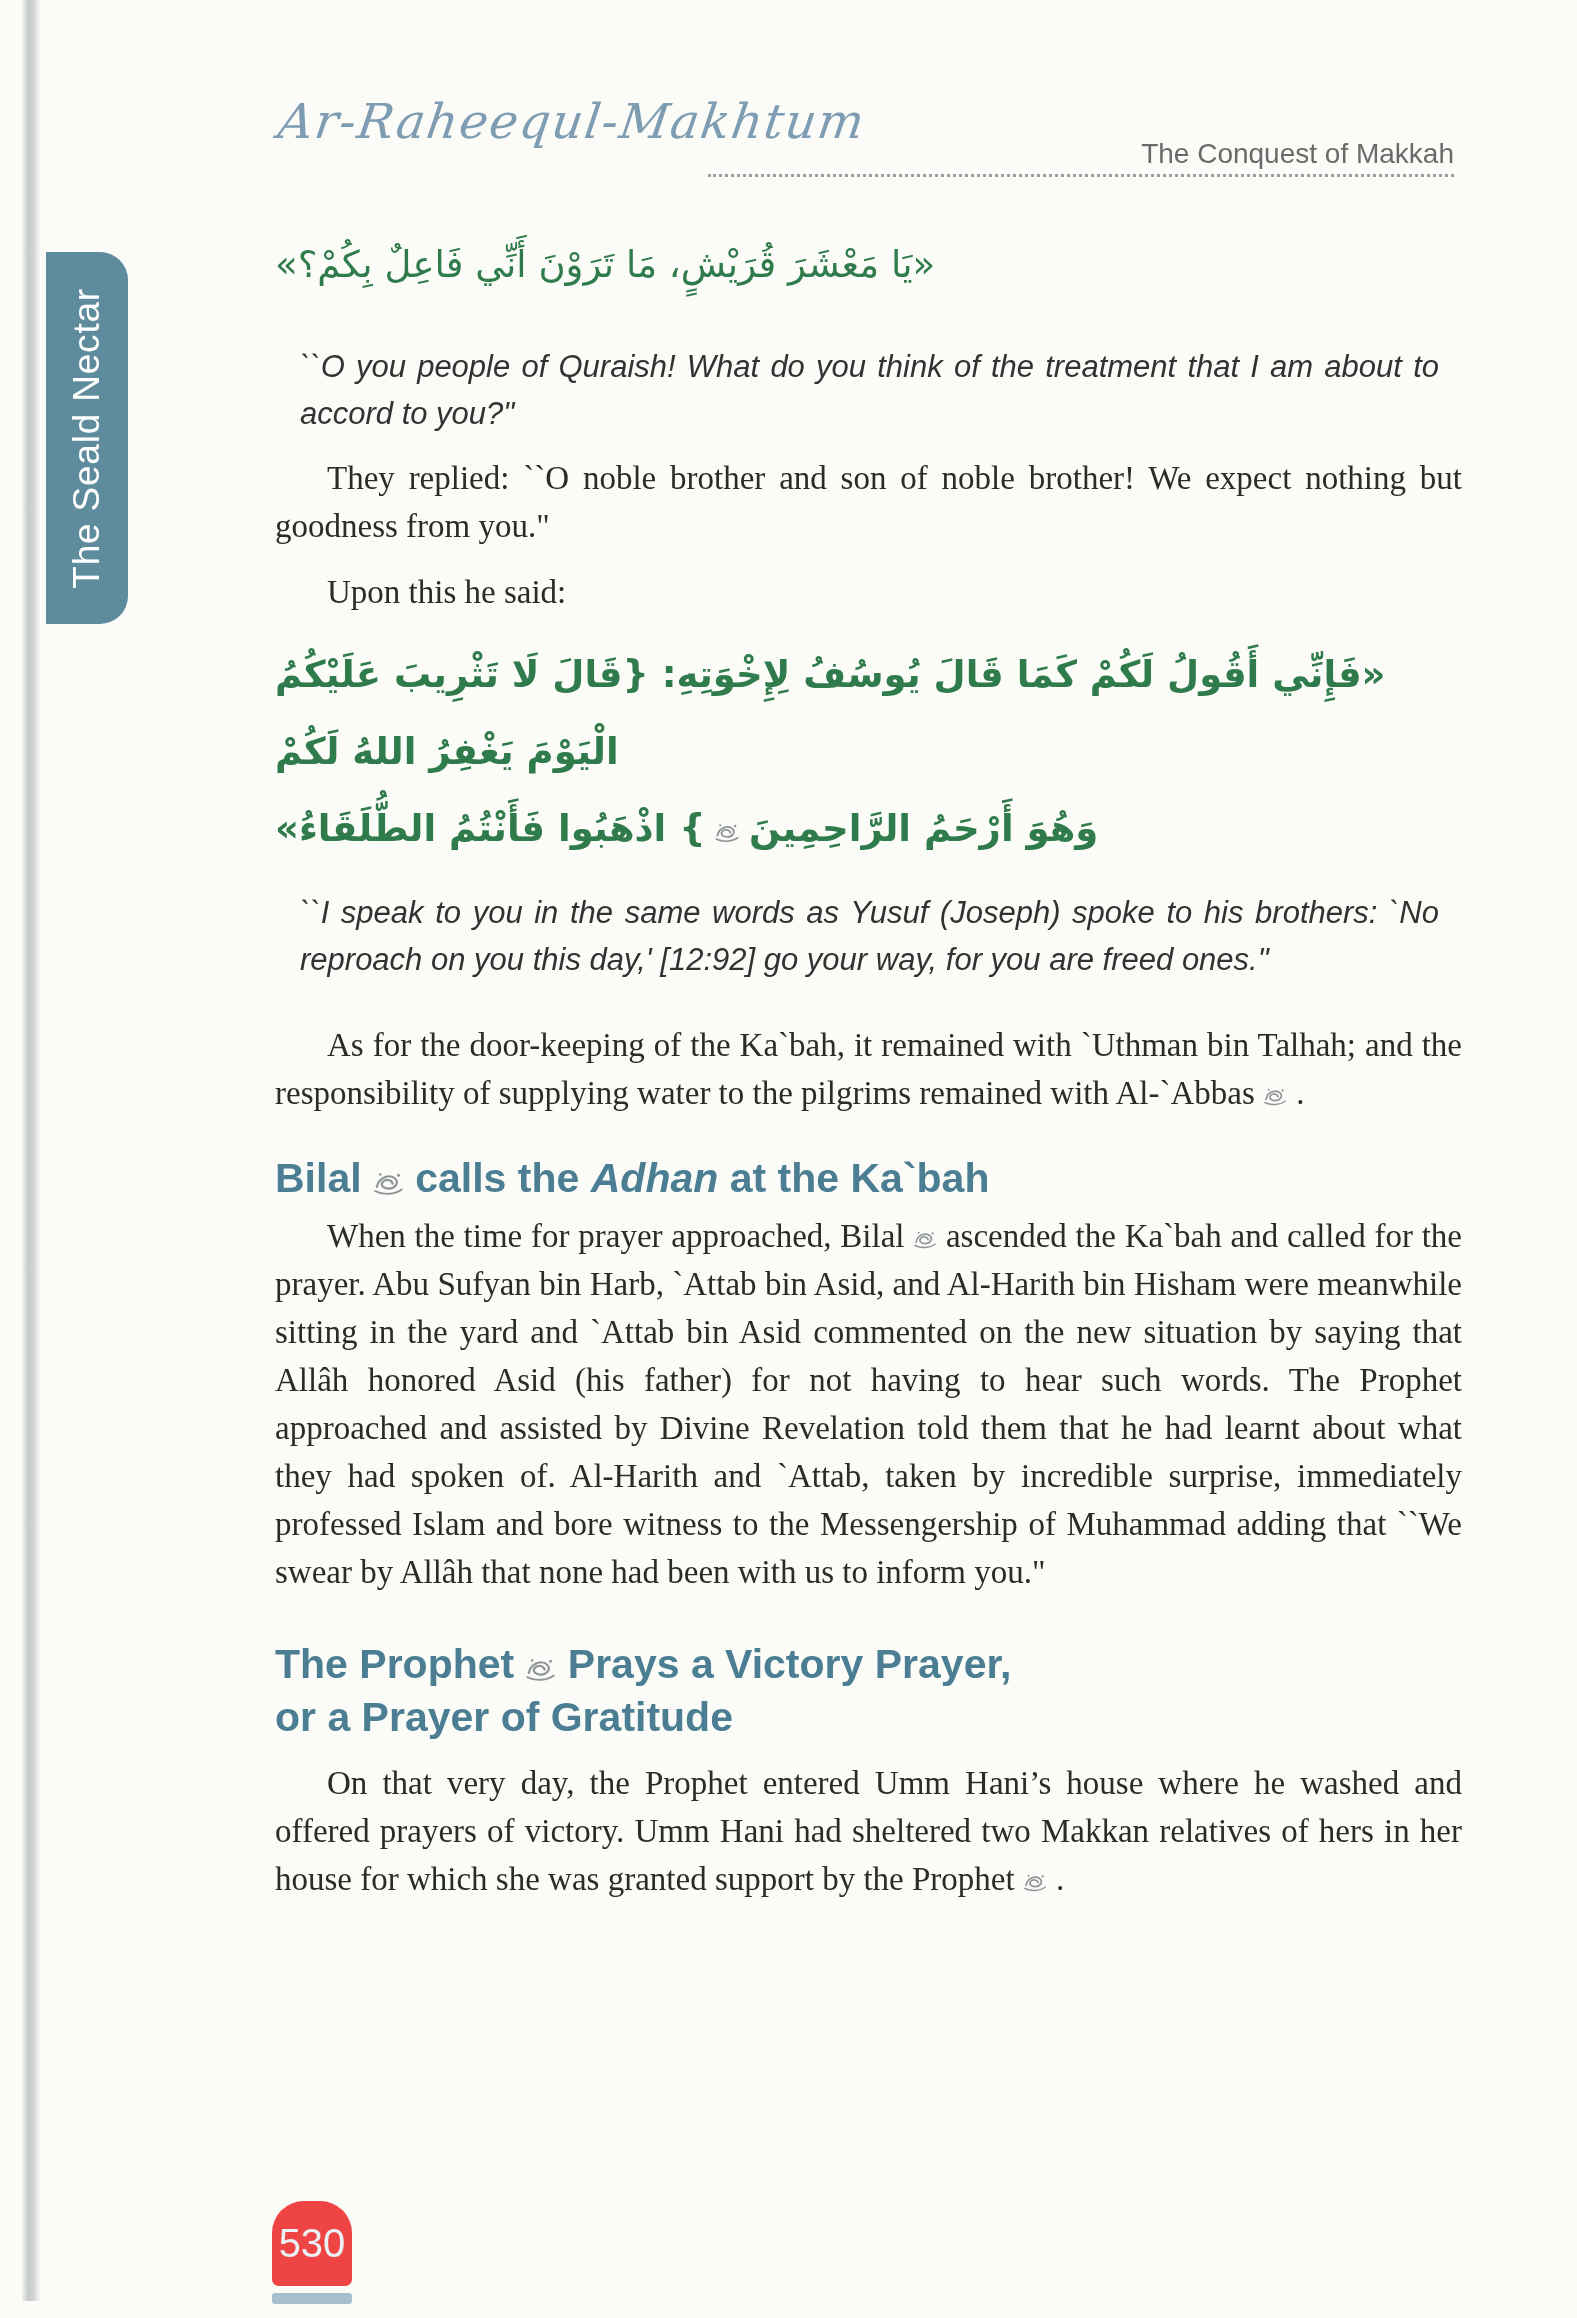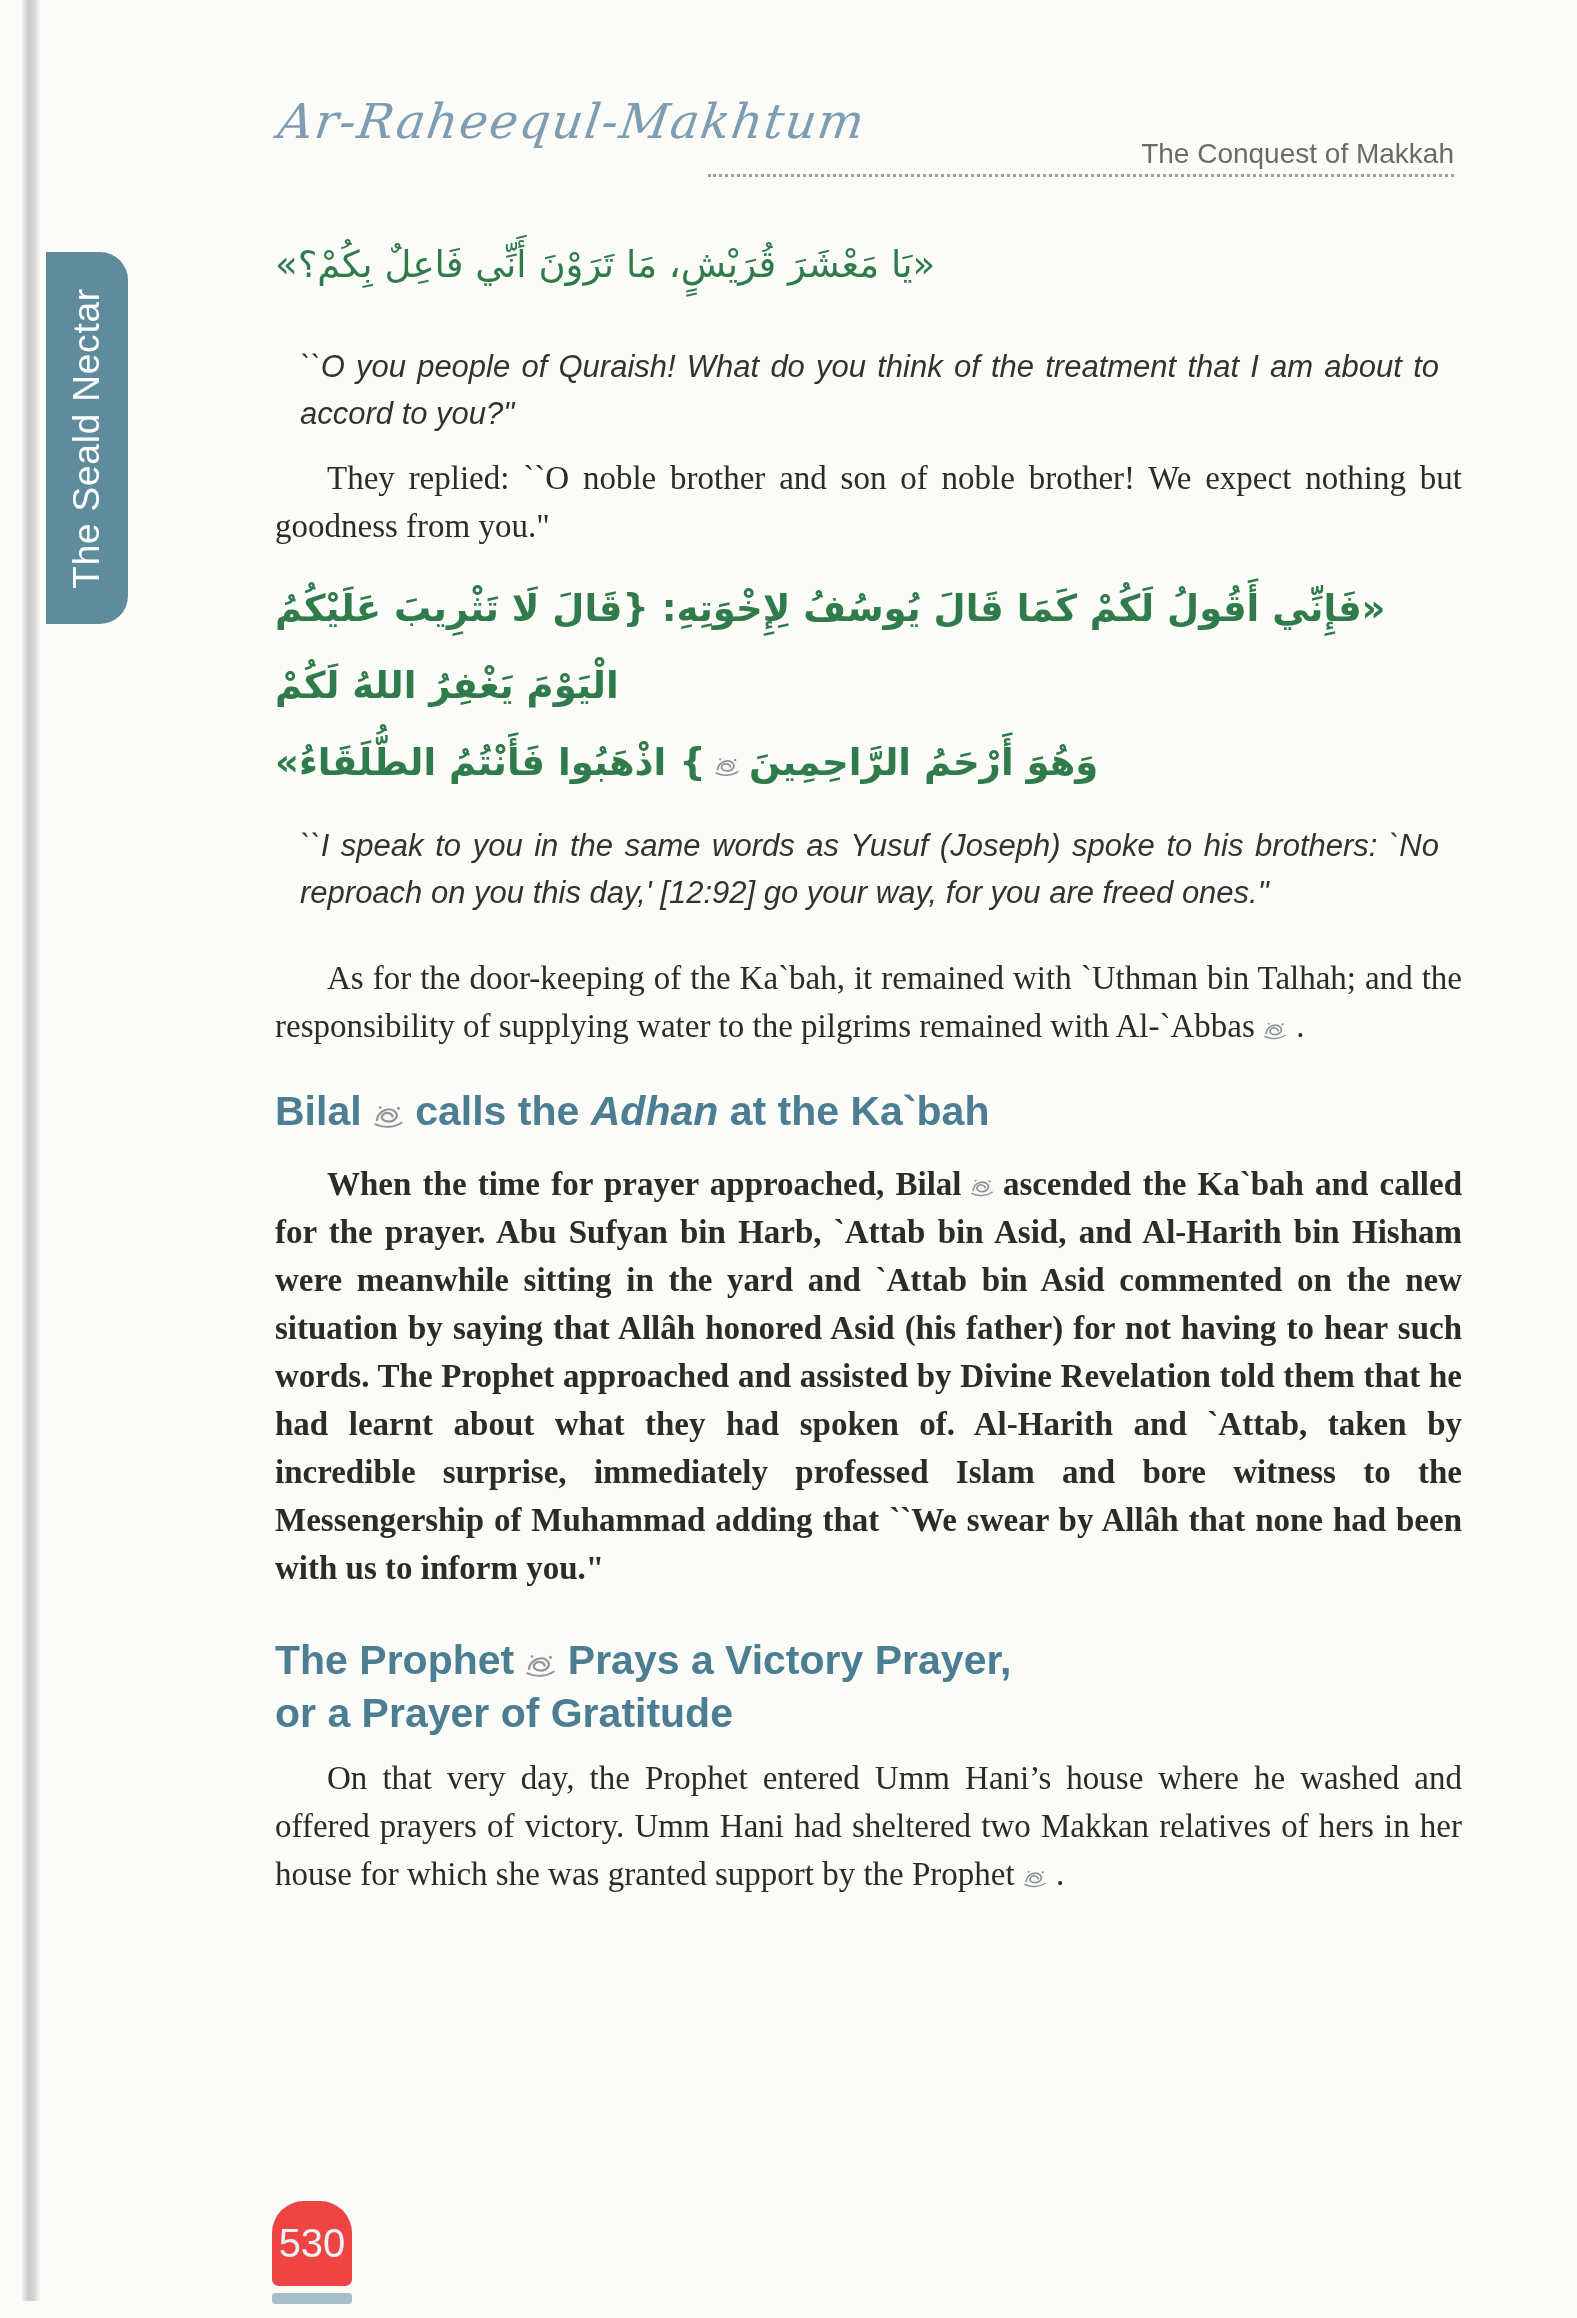--- a/index.html
+++ b/index.html
@@ -58,21 +58,21 @@
     margin:11.7px 23px 0 25px;text-align:justify;
   }
   .quote.second{margin-top:21.7px;}
   .body-p{
     font-size:33px;line-height:48px;text-align:justify;
     margin:16.7px 0 0 0;
   }
   .indent{text-indent:52px;}
   .p-upon{margin-top:18.3px;}
   .p-door{margin-top:38px;}
-  .p-bilal{margin-top:21px;font-weight:bold;}
+  .p-bilal{margin-top:7px;}
   .p-umm{margin-top:14px;}
   .section-head{
     font-family:"Liberation Sans",sans-serif;font-weight:700;
     font-size:41px;color:#4b7e93;margin:35px 0 0 0;line-height:1.3;
   }
   .section-head em{font-style:italic;}
   .head-2{margin-top:42px;}
   .gap-r{margin-right:.28em;}
   
   .orn{vertical-align:-5px;margin:0 8.3px;}
@@ -103,20 +103,21 @@
 <div class="dotted-rule"></div>
 
 <div class="column">
 
   <p class="arabic first">«يَا مَعْشَرَ قُرَيْشٍ، مَا تَرَوْنَ أَنِّي فَاعِلٌ بِكُمْ؟»</p>
 
   <p class="quote">``O you people of Quraish! What do you think of the treatment that I am about to accord to you?"</p>
 
   <p class="body-p indent">They replied: ``O noble brother and son of noble brother! We expect nothing but goodness from you."</p>
 
+  <p class="body-p indent p-upon">Upon this he said:</p>
 
   <div class="arabic second">
     <div>«فَإِنِّي أَقُولُ لَكُمْ كَمَا قَالَ يُوسُفُ لِإِخْوَتِهِ: {قَالَ لَا تَثْرِيبَ عَلَيْكُمُ الْيَوْمَ يَغْفِرُ اللهُ لَكُمْ</div>
     <div><span>وَهُوَ أَرْحَمُ الرَّاحِمِينَ</span><svg class="orn-sm" width="30" height="25" viewBox="0 0 44 36">
           <path d="M8 24 C10 12, 24 8, 30 14 C35 19, 30 26, 22 26 C16 26, 12 22, 15 18 C18 14, 26 15, 27 20" fill="none" stroke="#8f9596" stroke-width="2.6" stroke-linecap="round"></path>
           <path d="M6 29 C16 34, 30 33, 38 27" fill="none" stroke="#8f9596" stroke-width="2.2" stroke-linecap="round"></path>
           <circle cx="34" cy="10" r="1.8" fill="#8f9596"></circle>
           <circle cx="12" cy="9" r="1.6" fill="#8f9596"></circle>
         </svg><span>} اذْهَبُوا فَأَنْتُمُ الطُّلَقَاءُ»</span></div>
   </div>

